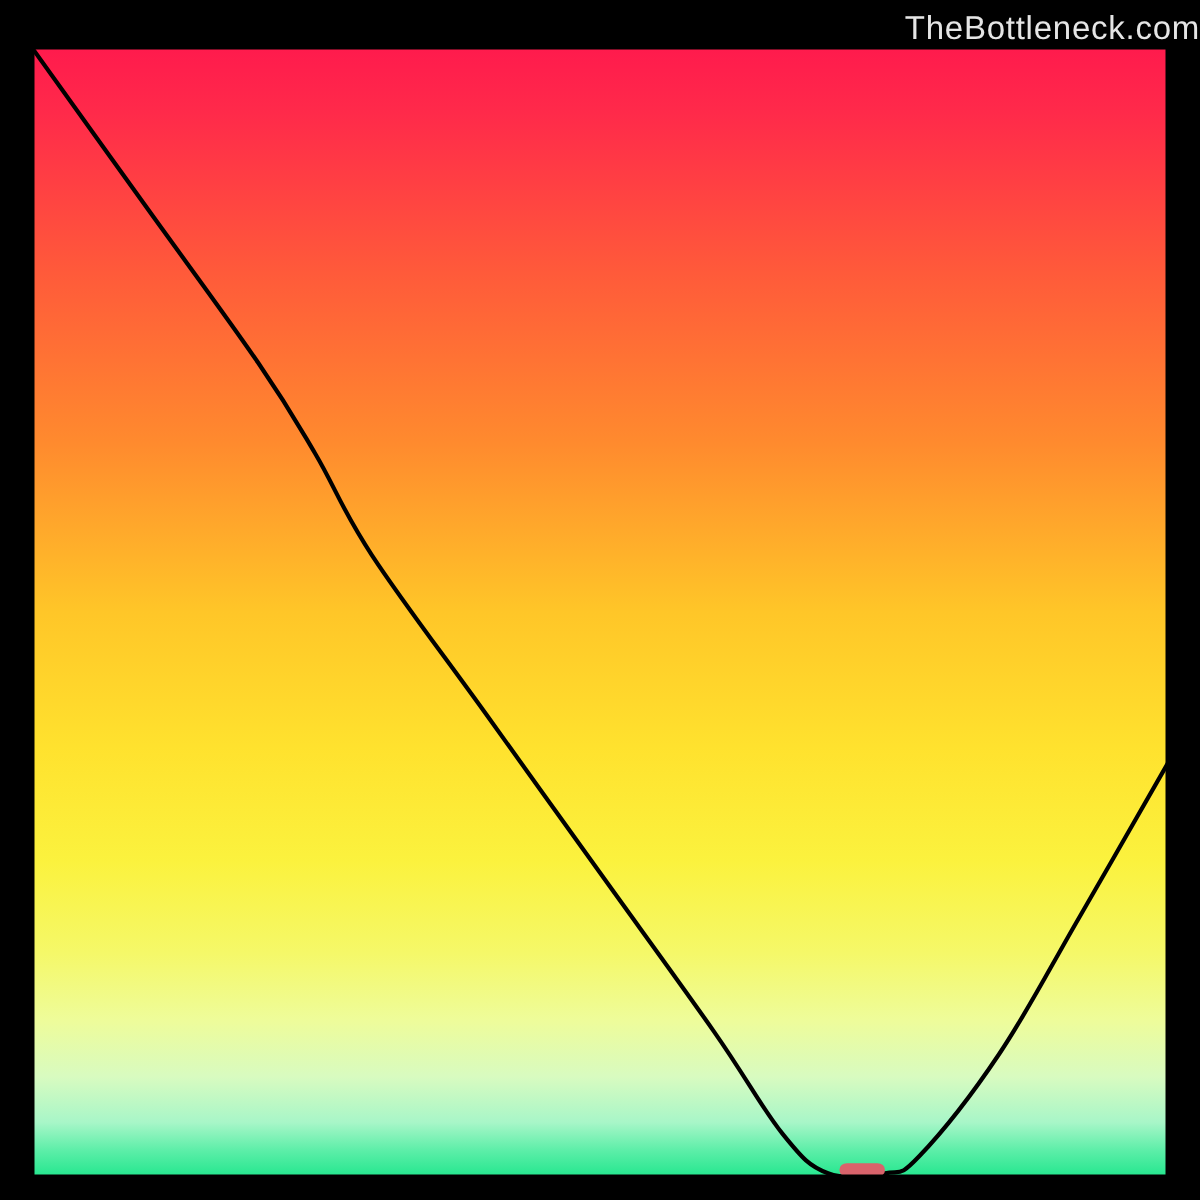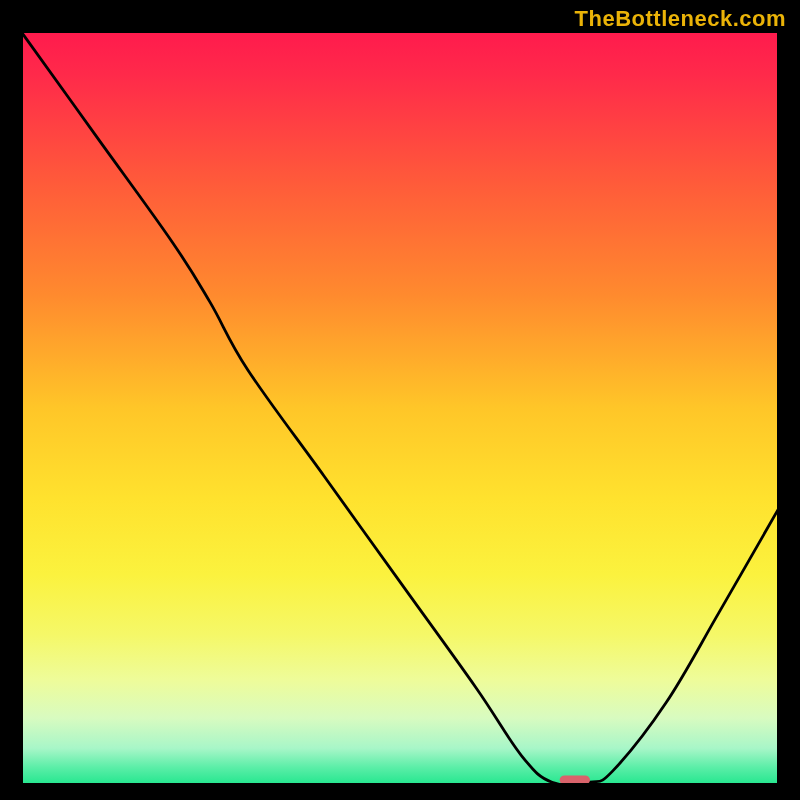--- a/index.html
+++ b/index.html
@@ -7,24 +7,24 @@
     padding: 0;
     width: 800px;
     height: 800px;
     background: #000;
     font-family: Arial, Helvetica, sans-serif;
     position: relative;
   }
   .watermark {
     position: absolute;
     top: 6px;
-    right: 14px;
-    color: #eab308;
+    right: 0;
+    color: #e5e5e5;
     font-size: 22px;
-    font-weight: 700;
+    font-weight: 400;
     letter-spacing: 0.5px;
     z-index: 10;
   }
   .frame {
     position: absolute;
     top: 30px;
     left: 20px;
     width: 760px;
     height: 756px;
     background: #000;

